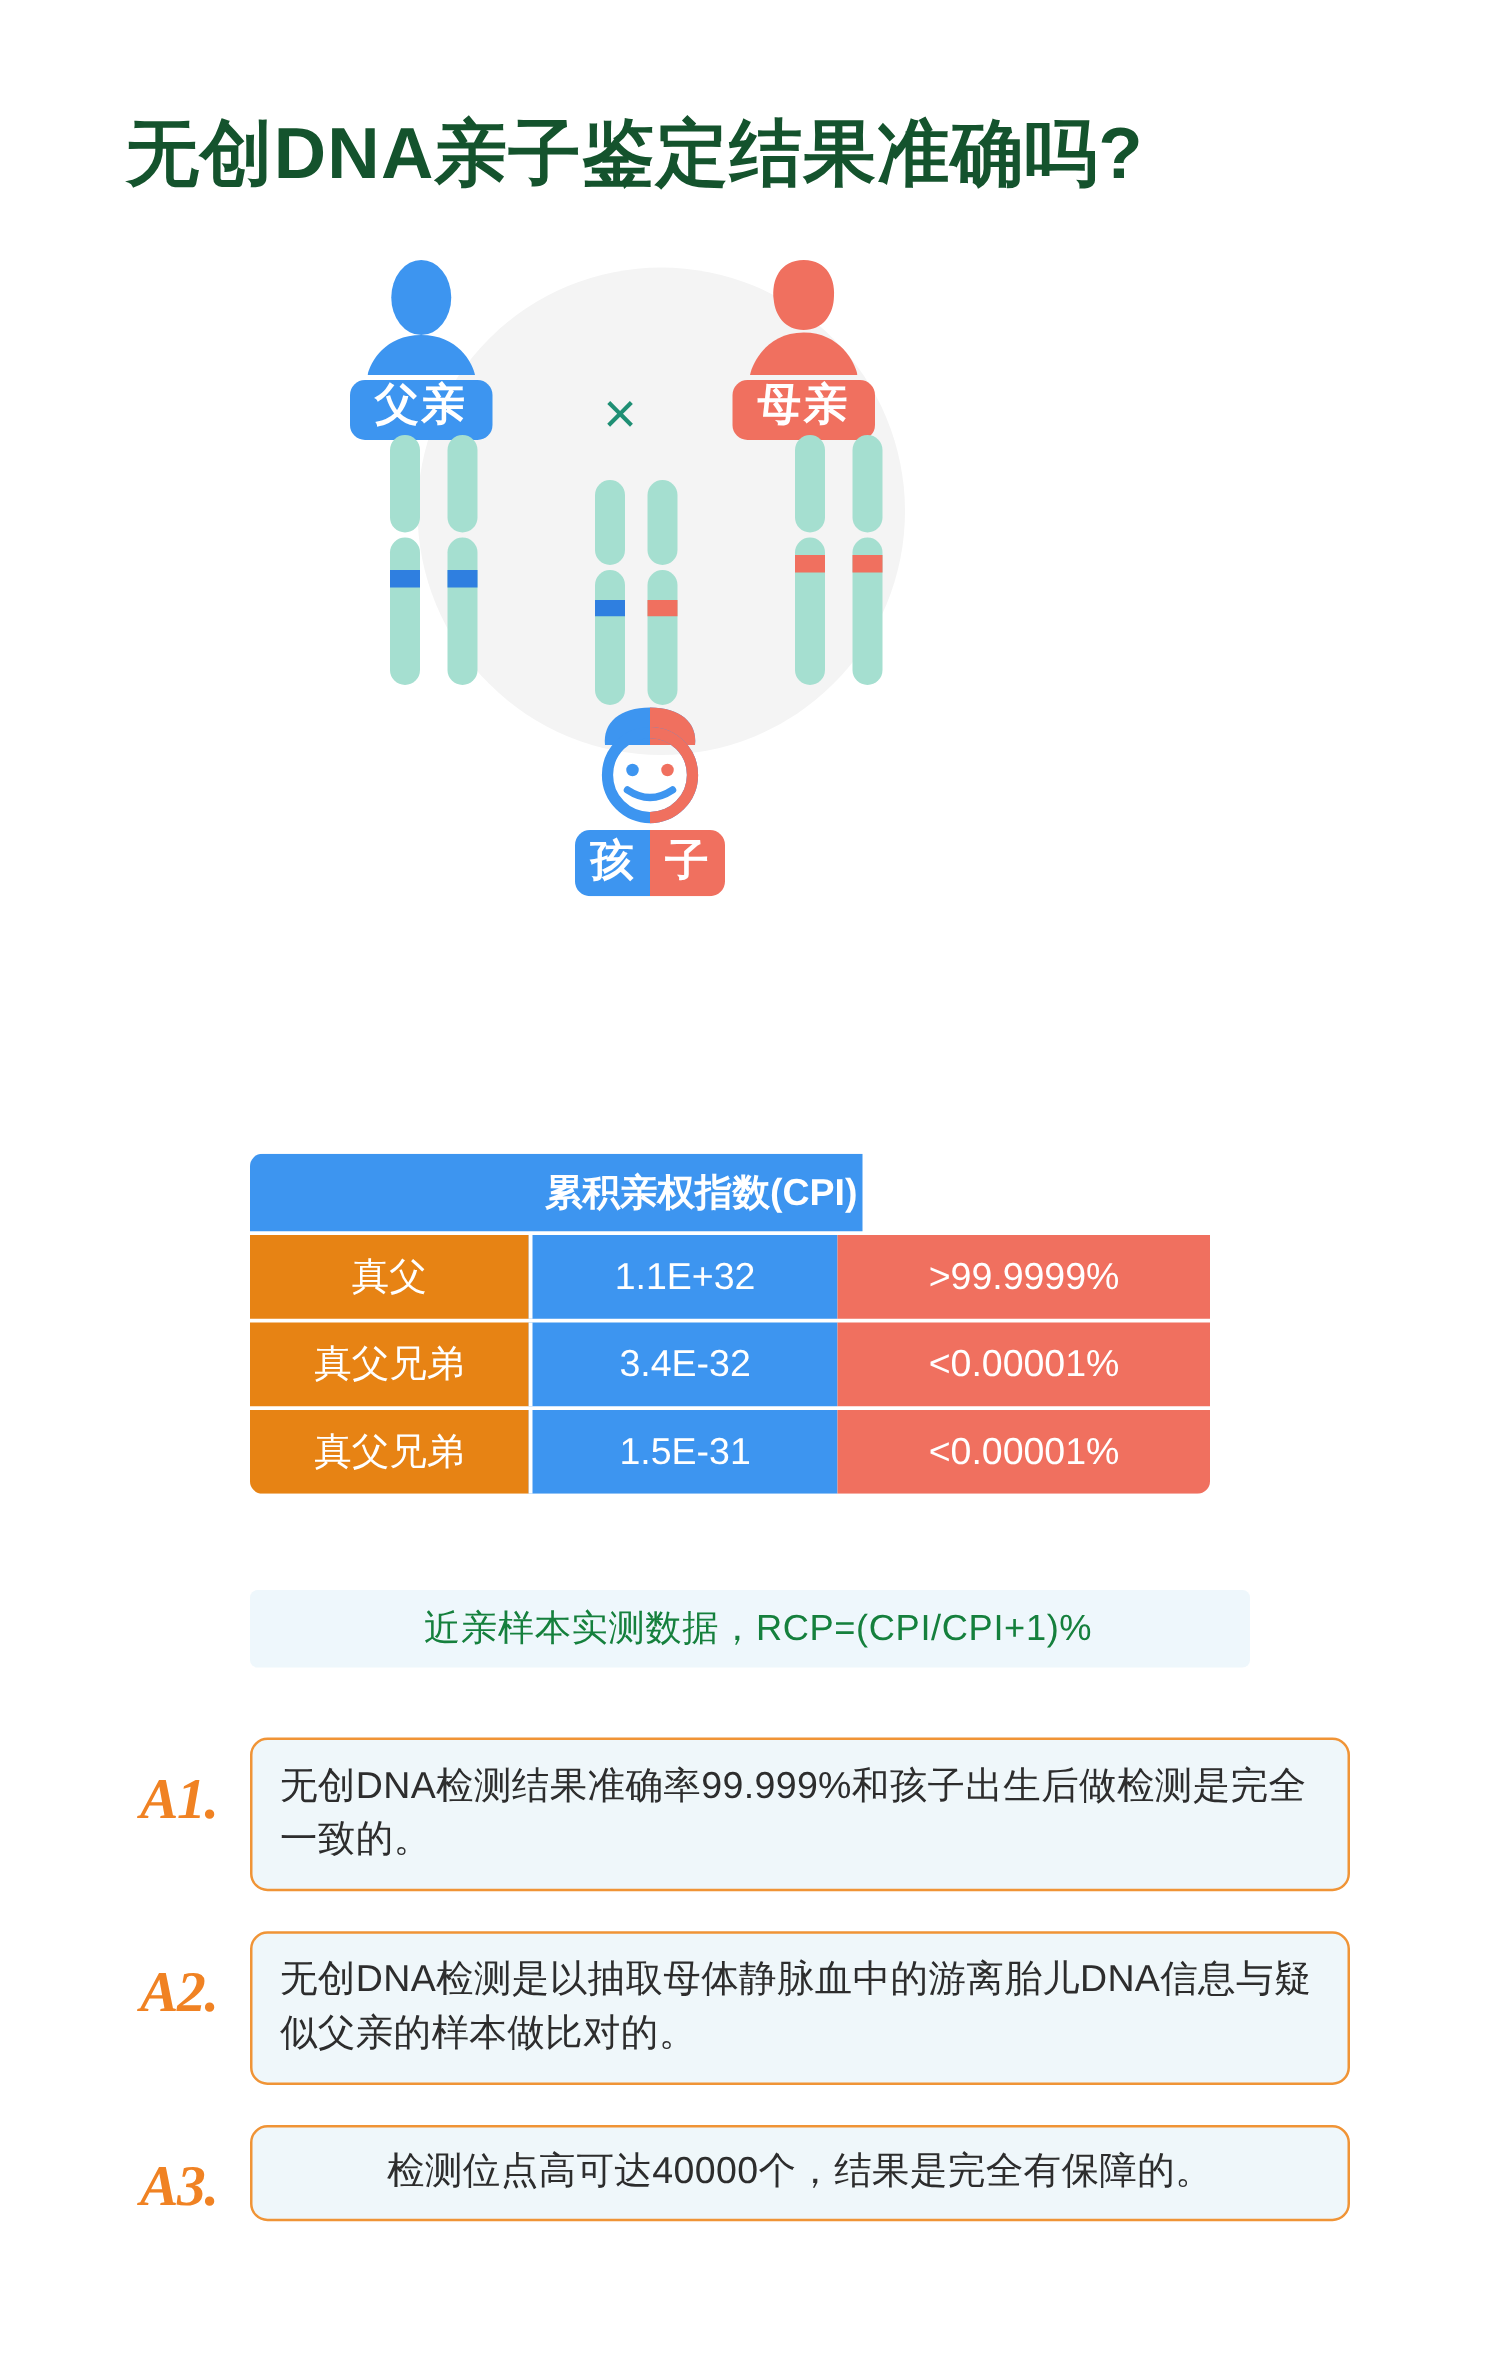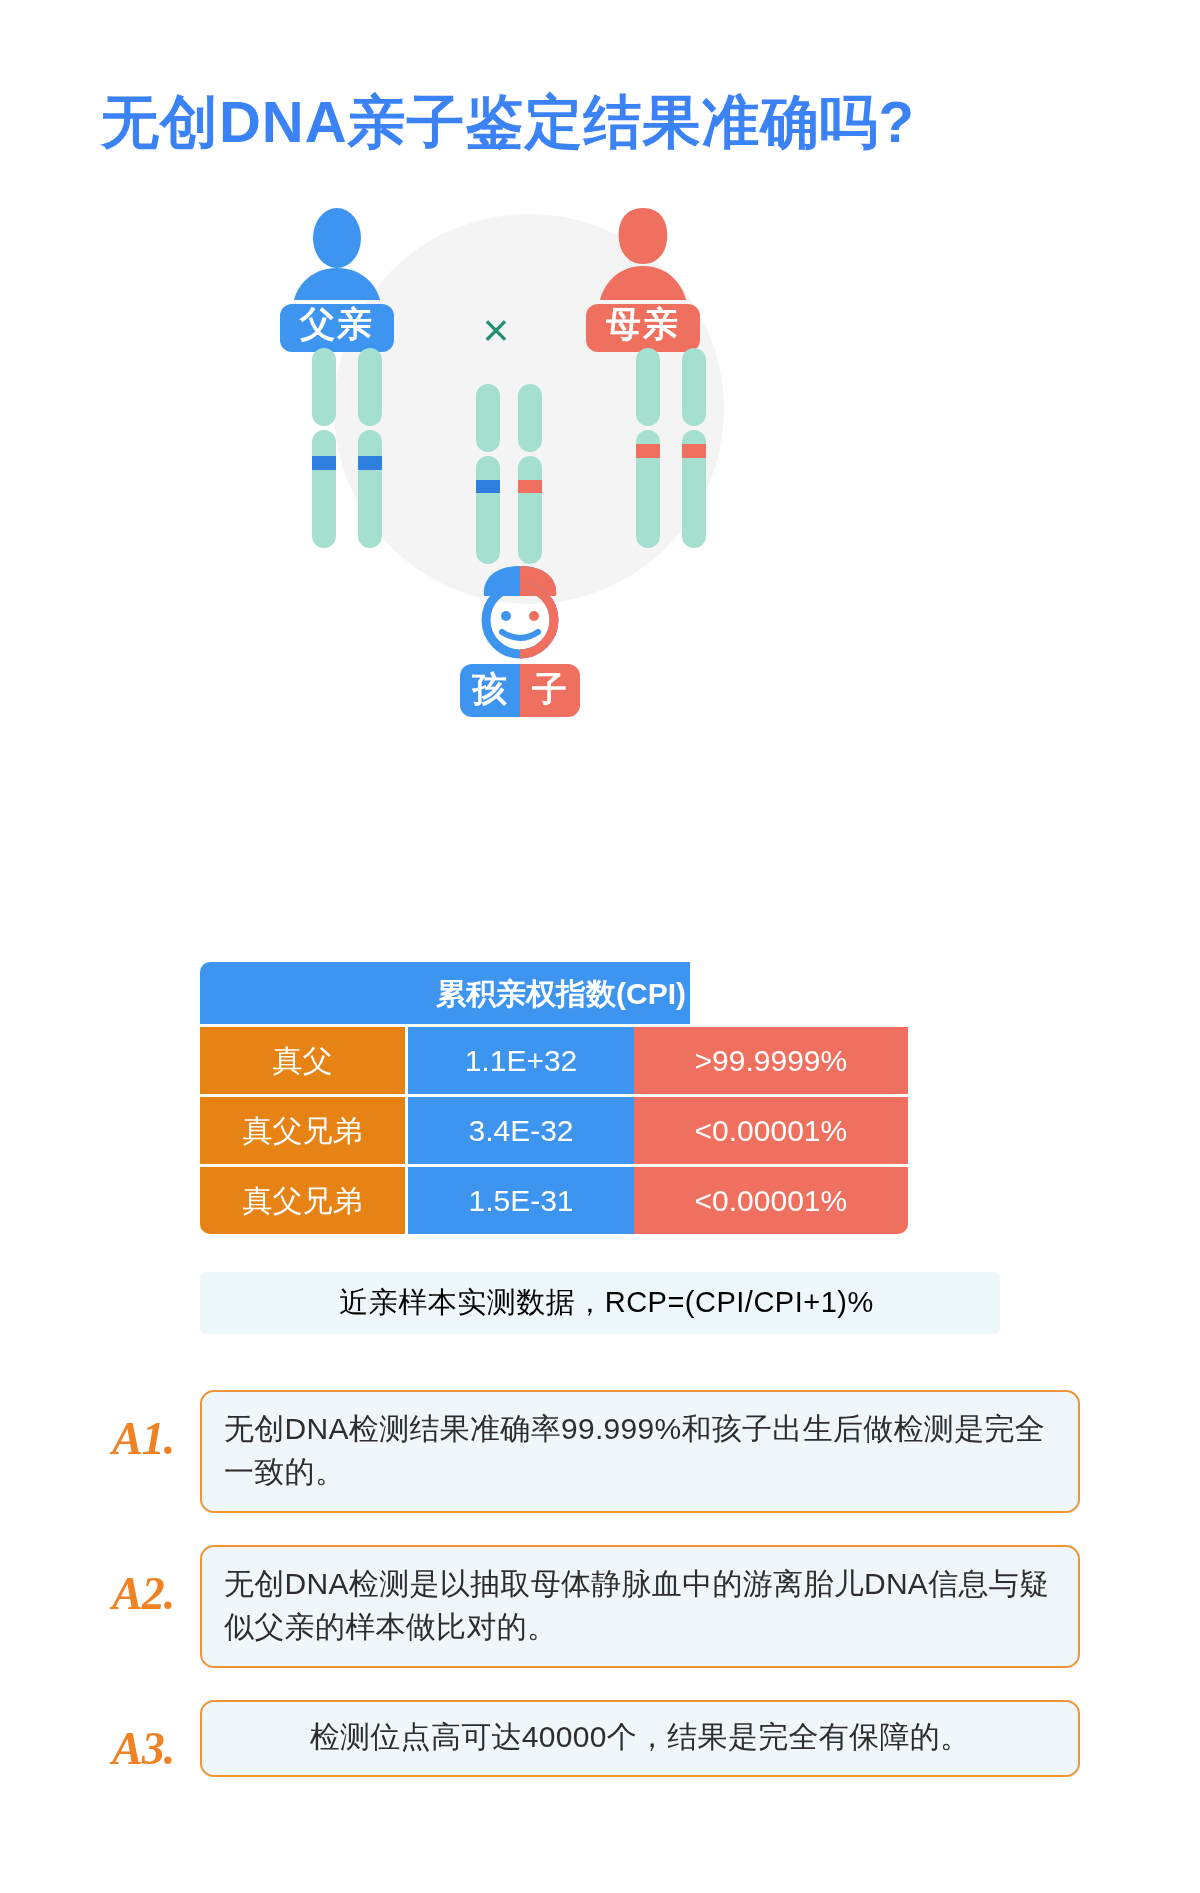--- a/index.html
+++ b/index.html
@@ -19,21 +19,21 @@
 
   
   .title {
     position: absolute;
     top: 84px;
     left: 0;
     width: 1016px;
     text-align: center;
     font-size: 58px;
     font-weight: bold;
-    color: #3b82f6;
+    color: #14532d;
     letter-spacing: 1px;
     white-space: nowrap;
   }
 
   
   .hero {
     position: absolute;
     top: 200px;
     left: 0;
     width: 1200px;
@@ -118,24 +118,23 @@
     letter-spacing: 1px;
   }
   .badge.split > span.h1 { background: #3d95f0; }
   .badge.split > span.h2 { background: #f0705f; }
 
   
   .table {
     position: absolute;
     left: 200px;
     top: 923px;
-    width: 708px;
+    width: 768px;
     border-radius: 10px;
     overflow: hidden;
-    margin-top: 39px;
   }
   .trow { display: flex; width: 100%; }
   .trow + .trow { border-top: 3px solid #ffffff; }
   .tcell {
     display: flex;
     align-items: center;
     justify-content: center;
     color: #ffffff;
     font-size: 30px;
     line-height: 1.1;
@@ -160,21 +159,21 @@
     position: absolute;
     left: 200px;
     top: 1272px;
     width: 800px;
     height: 62px;
     background: #eef7fc;
     border-radius: 6px;
     display: flex;
     align-items: center;
     justify-content: center;
-    color: #000000;
+    color: #15803d;
     font-size: 29px;
     letter-spacing: 0.5px;
     padding-left: 13px;
   }
 
   
   .answers {
     position: absolute;
     left: 0;
     top: 1390px;

